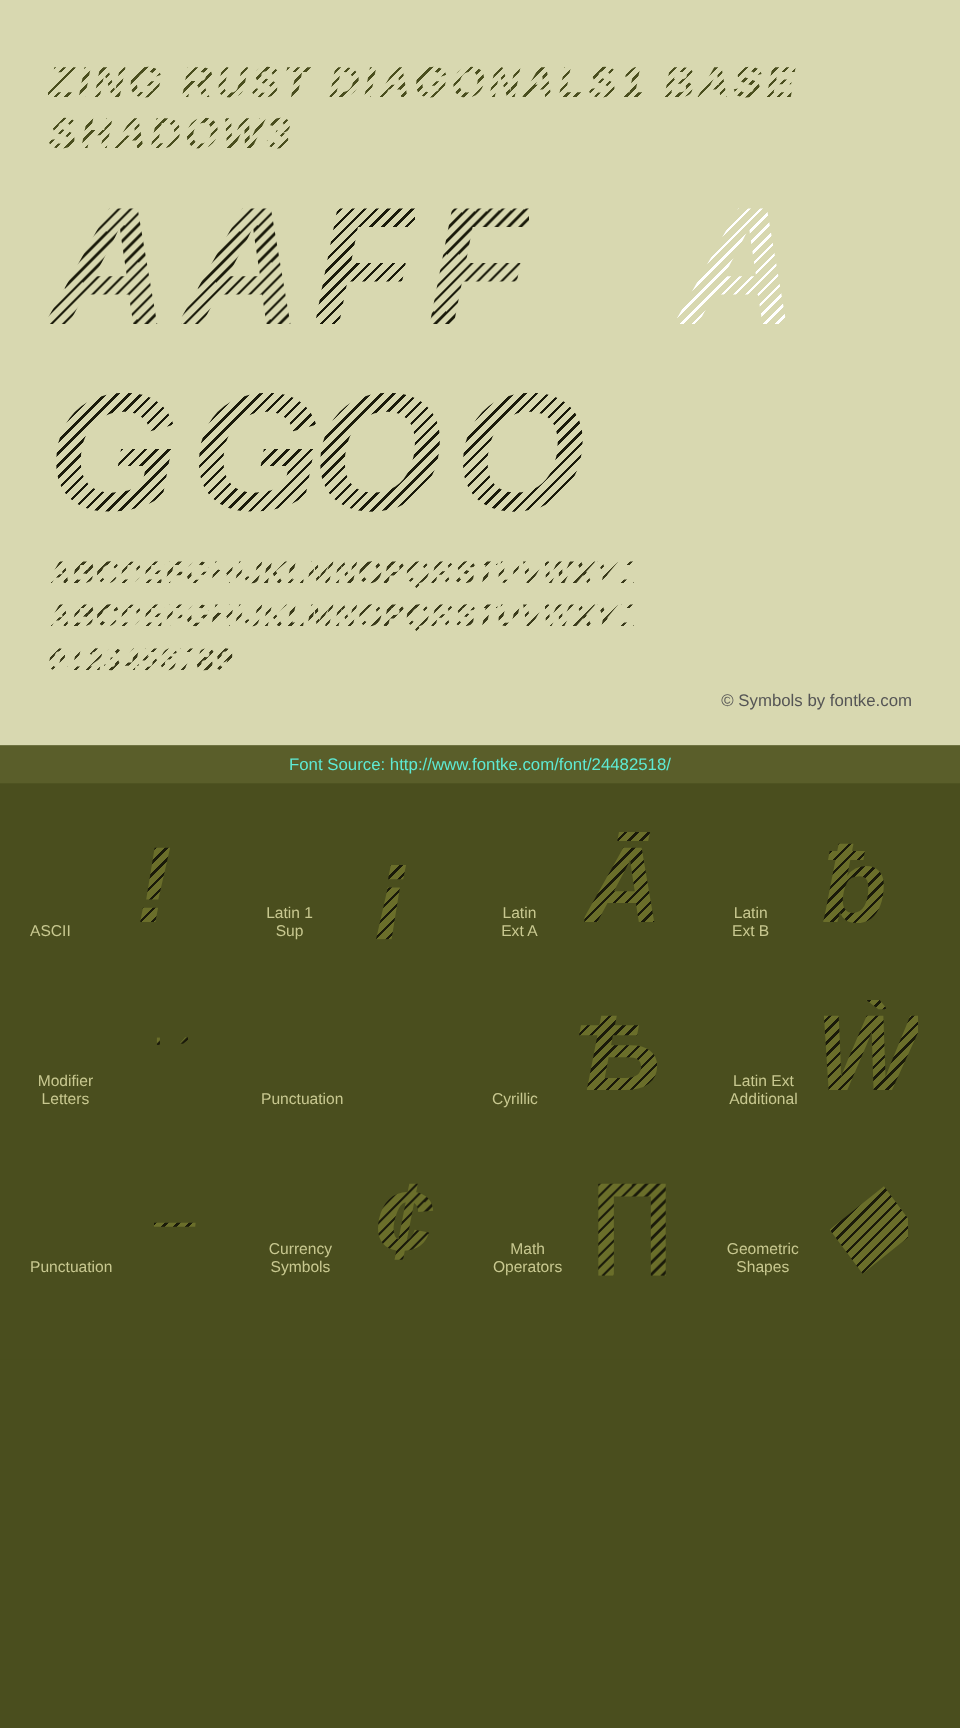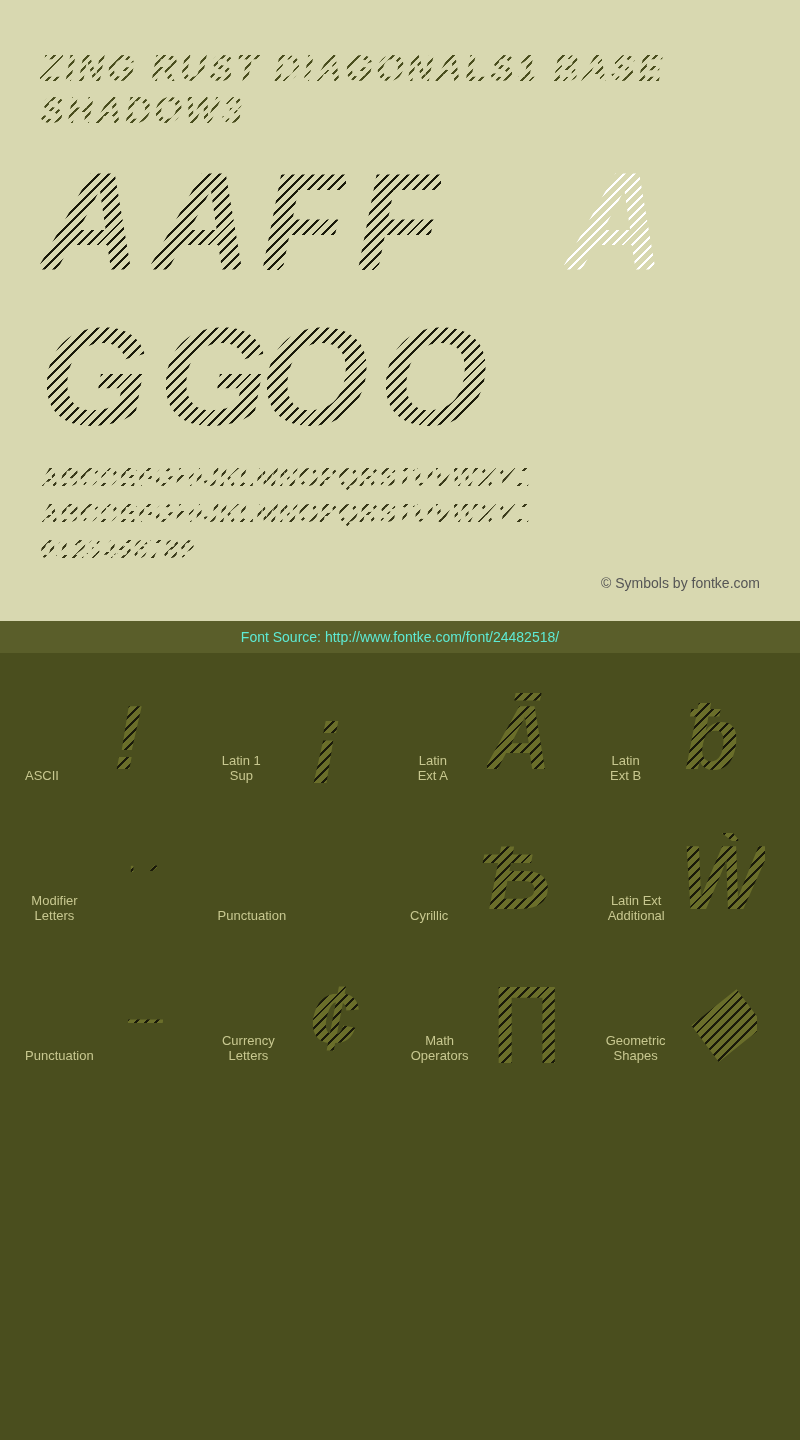--- a/index.html
+++ b/index.html
@@ -322,21 +322,21 @@
     </div>
 
     <div class="charset-cell">
       <span class="charset-label">Punctuation</span>
       <div class="charset-glyph-area">
         <span class="glyph-dark-xs">—</span>
       </div>
     </div>
 
     <div class="charset-cell">
-      <span class="charset-label">Currency Letters</span>
+      <span class="charset-label">Currency Symbols</span>
       <div class="charset-glyph-area">
         <span class="glyph-dark">¢</span>
       </div>
     </div>
 
 
     <div class="charset-cell">
       <span class="charset-label">Math Operators</span>
       <div class="charset-glyph-area">
         <span class="glyph-dark">∏</span>

